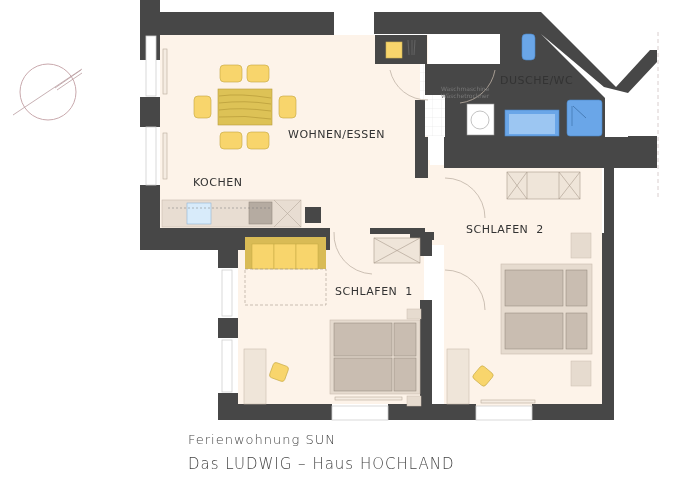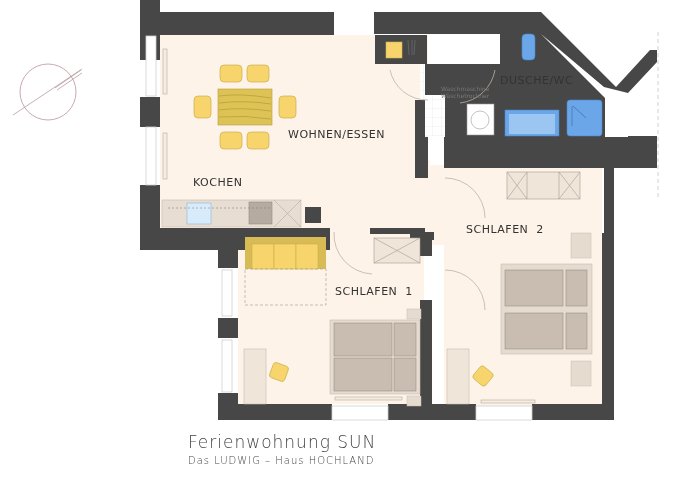--- a/index.html
+++ b/index.html
@@ -1,22 +1,22 @@
 <!DOCTYPE html>
 <html><head>
 <meta charset="utf-8">
 <style>
   html, body { margin: 0; padding: 0; background: #ffffff; }
   body { width: 700px; height: 500px; position: relative; overflow: hidden; font-family: "DejaVu Sans", sans-serif; }
   #plan { position: absolute; left: 0; top: 0; width: 700px; height: 500px; }
   .room-label { font-family: "DejaVu Sans", sans-serif; font-size: 11px; fill: #333333; letter-spacing: 0.5px; }
   .small-label { font-family: "DejaVu Sans", sans-serif; font-size: 6px; fill: #777777; }
   .caption { position: absolute; left: 188px; color: #444444; font-family: "DejaVu Sans", sans-serif; font-weight: 300; letter-spacing: 1px; white-space: nowrap; }
-  .caption.title { top: 432px; font-size: 17px; }
-  .caption.subtitle { top: 455px; font-size: 10px; }
+  .caption.title { top: 432px; font-size: 13px; }
+  .caption.subtitle { top: 455px; font-size: 15px; }
 </style>
 </head>
 <body>
 
 <svg id="plan" viewBox="0 0 700 500" xmlns="http://www.w3.org/2000/svg">
   <defs>
     <pattern id="tiles" width="9" height="9" patternUnits="userSpaceOnUse">
       <rect width="9" height="9" fill="#ffffff"></rect>
       <path d="M9 0 L0 0 0 9" fill="none" stroke="#e4e4e4" stroke-width="0.6"></path>
     </pattern>

